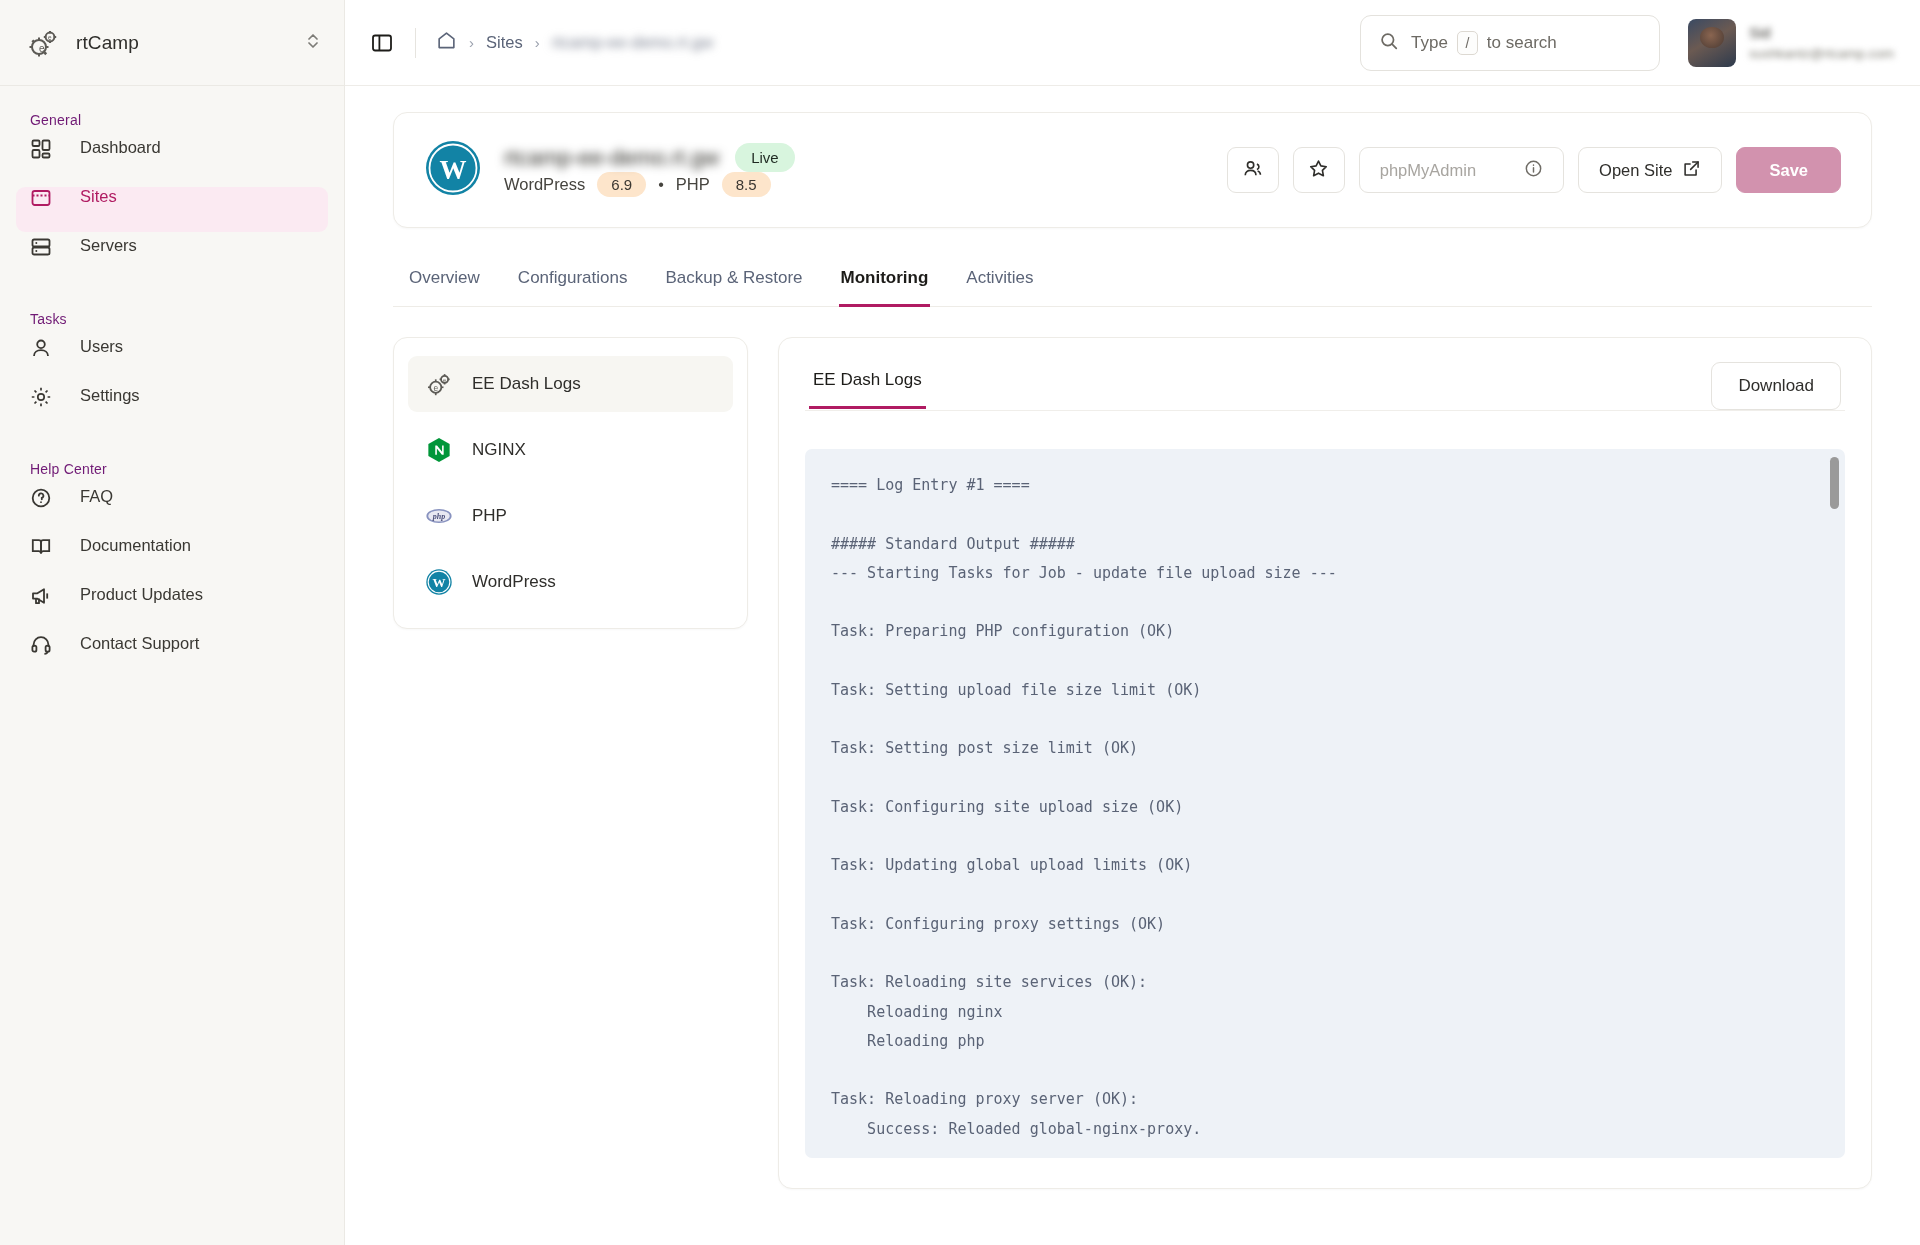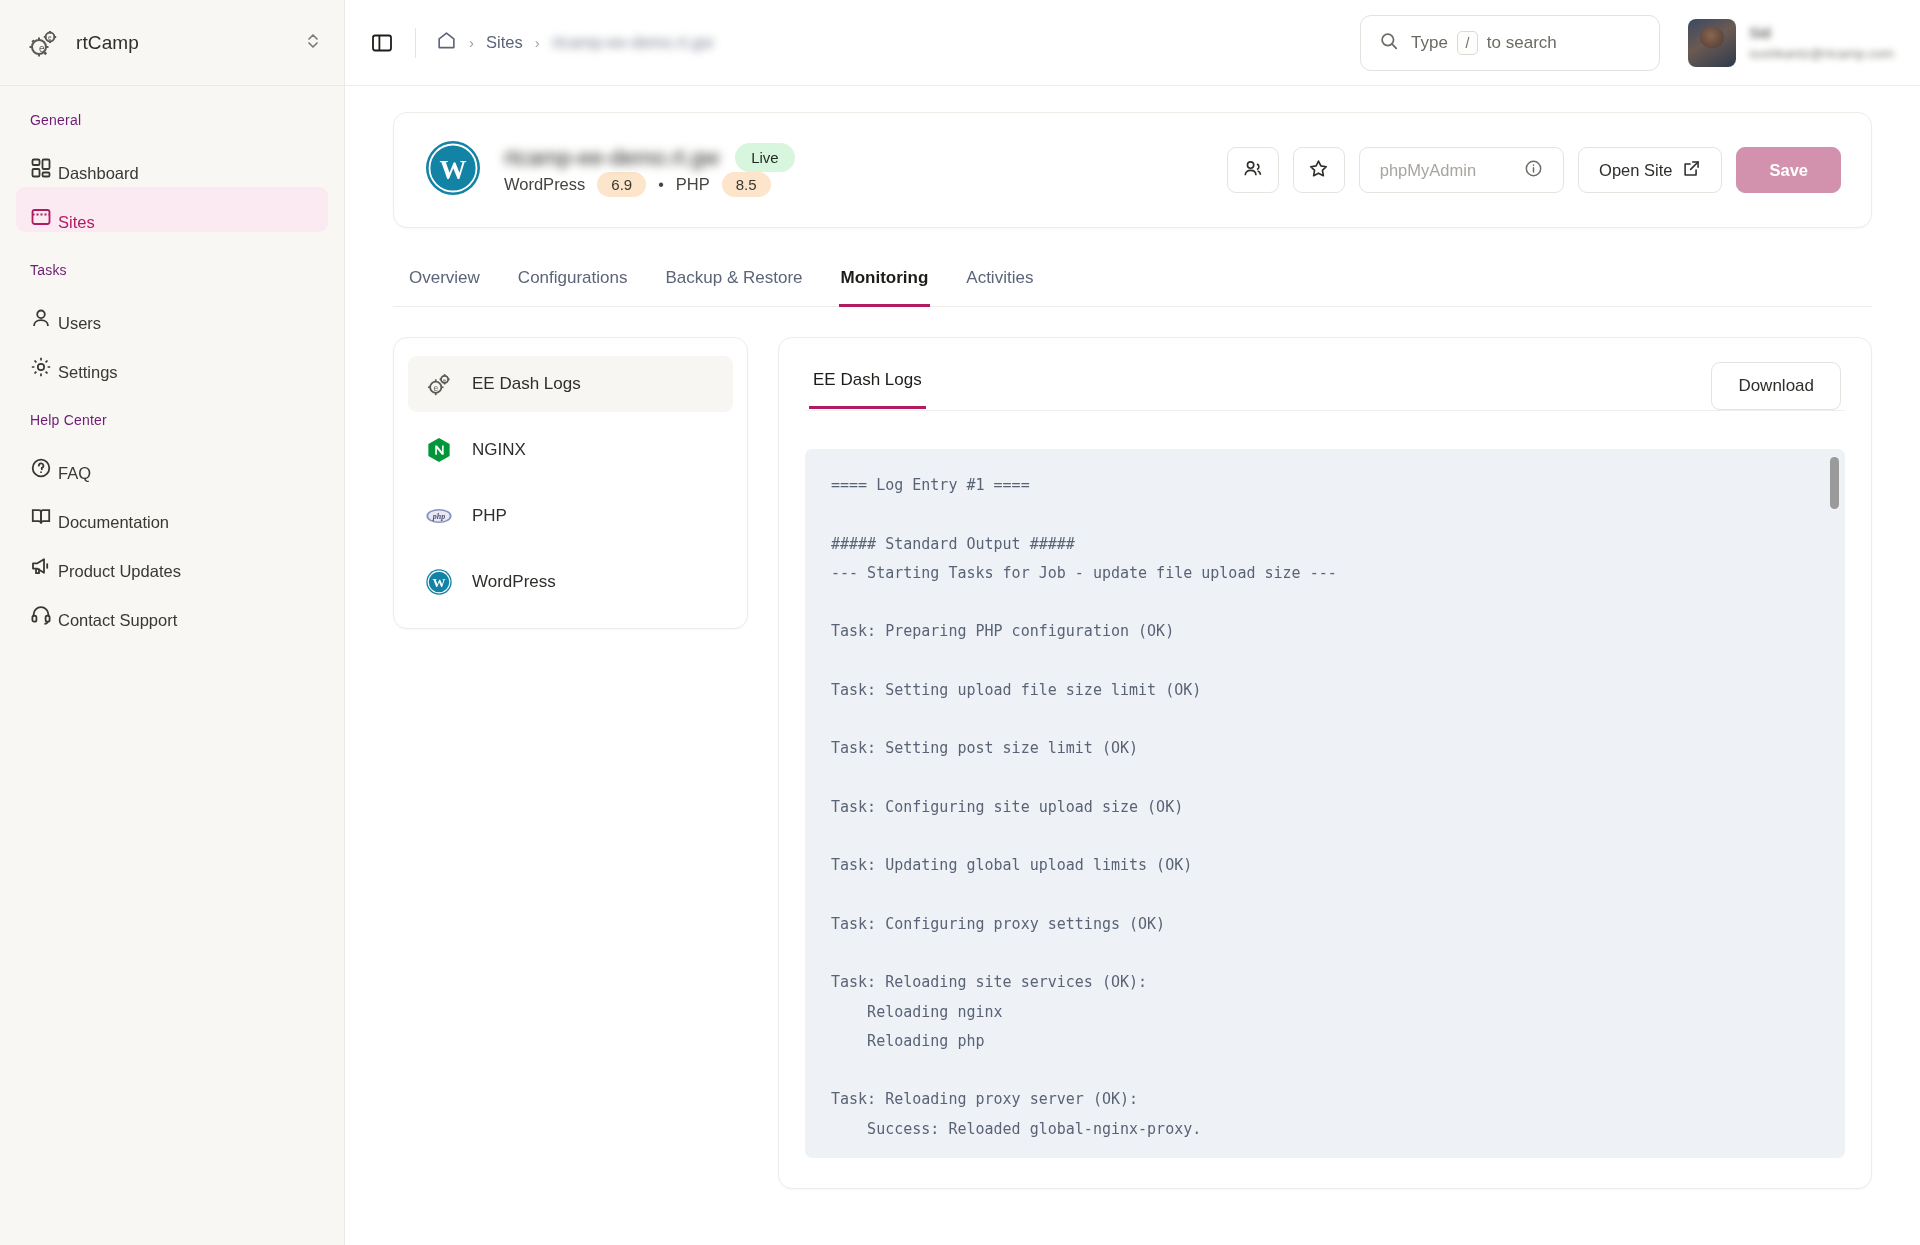--- a/index.html
+++ b/index.html
@@ -30,21 +30,21 @@
   .brand-name { font-size: 19px; color: #2f2e2b; letter-spacing: .1px; }
   .sel-chevrons { width: 18px; height: 22px; opacity: .75; }
 
   .nav { padding: 26px 16px 0 16px; flex: 1; }
   .nav-group-label {
     font-size: 14px; color: #701a75;
     padding: 0 14px; margin-bottom: 10px; letter-spacing: .2px;
   }
   .nav-group { margin-bottom: 30px; }
   .nav-item {
-    display: flex; align-items: flex-end; gap: 6px;
+    display: flex; align-items: flex-start; gap: 28px;
     height: 45px; padding: 0 14px;
     border-radius: 9px; cursor: pointer;
     color: #3a3833; font-size: 16.5px;
     margin-bottom: 4px;
   }
   .nav-item svg { width: 22px; height: 22px; flex: 0 0 22px; }
   .nav-item.active { background: #fbeaf2; color: #b01b62; }
   .nav-item.active svg { stroke: #b01b62; }
 
   
@@ -246,20 +246,31 @@
           <span>Dashboard</span>
         </div>
         <div class="nav-item active">
           <span>
             <svg viewBox="0 0 22 22" fill="none" stroke="#b01b62" stroke-width="1.8">
                 <rect x="2.5" y="4" width="17" height="14" rx="2.2"></rect>
                 <path d="M2.5 8.5h17" stroke-dasharray="2 2"></path>
               </svg>
           </span>
           <span>Sites</span>
+        </div>
+        <div class="nav-item">
+          <span>
+            <svg viewBox="0 0 22 22" fill="none" stroke="#3a3833" stroke-width="1.8">
+                <rect x="2.5" y="3.5" width="17" height="7" rx="1.6"></rect>
+                <rect x="2.5" y="11.5" width="17" height="7" rx="1.6"></rect>
+                <circle cx="6.3" cy="7" r="1" fill="#3a3833" stroke="none"></circle>
+                <circle cx="6.3" cy="15" r="1" fill="#3a3833" stroke="none"></circle>
+              </svg>
+          </span>
+          <span>Servers</span>
         </div>
       </div>
 
       <div class="nav-group">
         <div class="nav-group-label">Tasks</div>
         <div class="nav-item">
           <span>
             <svg viewBox="0 0 22 22" fill="none" stroke="#3a3833" stroke-width="1.8">
                 <circle cx="11" cy="7.3" r="3.8"></circle>
                 <path d="M4 19c0-3.7 3.1-5.8 7-5.8s7 2.1 7 5.8"></path>

